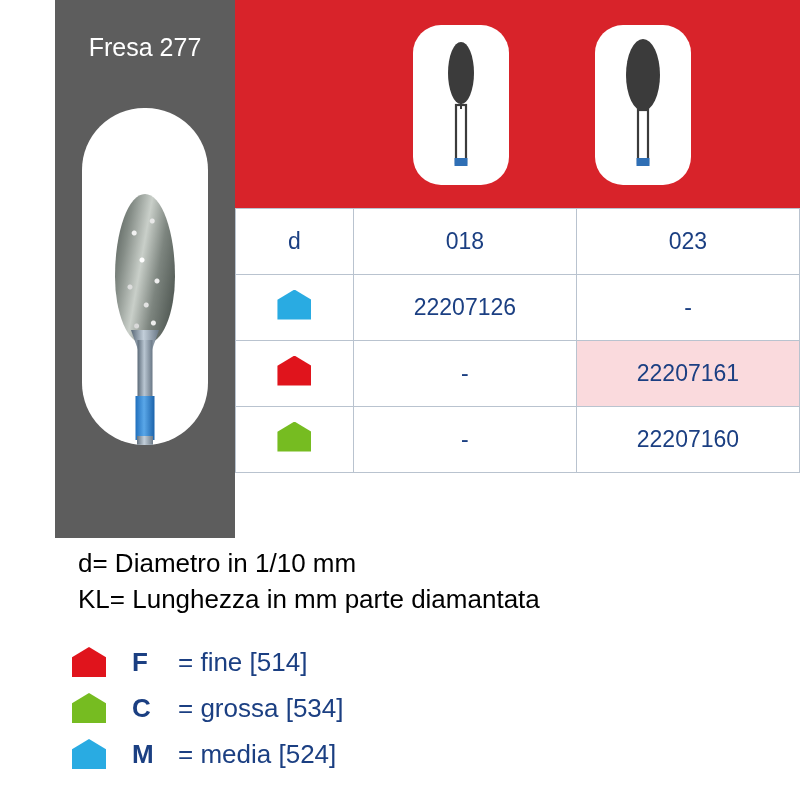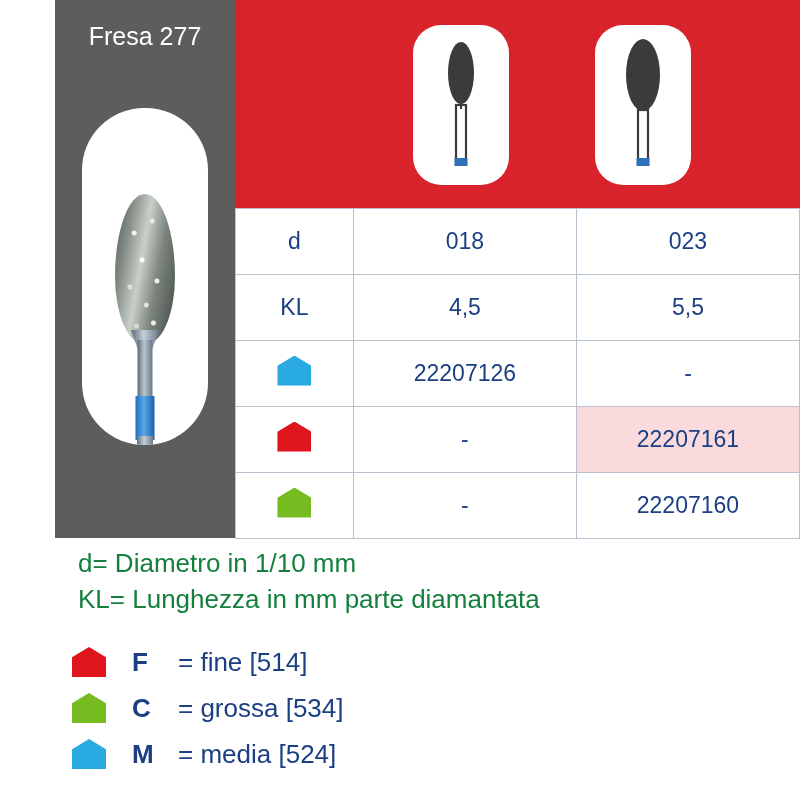--- a/index.html
+++ b/index.html
@@ -15,21 +15,21 @@
   .top {
     position: absolute; left: 0; top: 0;
     width: 800px; height: 538px;
   }
   .gray-panel {
     position: absolute; left: 55px; top: 0;
     width: 180px; height: 538px;
     background: #5d5d5d;
   }
   .panel-title {
-    position: absolute; left: 55px; top: 22px;
+    position: absolute; left: 55px; top: 33px;
     width: 180px;
     text-align: center;
     color: #ffffff;
     font-size: 25px;
   }
   .photo-card {
     position: absolute; left: 82px; top: 108px;
     width: 126px; height: 337px;
     background: #ffffff;
     border-radius: 62px;
@@ -123,21 +123,21 @@
   .arrow.red  { background: #e0141c; }
   .arrow.green{ background: #76bc21; }
 
   
   .legend {
     position: absolute; left: 0; top: 545px;
     width: 800px;
   }
   .note {
     font-size: 26px;
-    color: #15803d;
+    color: #000000;
     padding-left: 78px;
     line-height: 36px;
   }
   .key-list { margin-top: 22px; padding-left: 72px; }
   .key-row {
     display: flex;
     align-items: center;
     height: 46px;
     font-size: 26px;
     color: #1b3f82;
@@ -187,25 +187,20 @@
       </svg>
     </div>
   </div>
 
   <table class="spec">
     <tbody>
       <tr>
         <td class="col-label">d</td>
         <td class="col-val">018</td>
         <td class="col-val">023</td>
-      </tr>
-      <tr>
-        <td class="col-label">KL</td>
-        <td class="col-val">4,5</td>
-        <td class="col-val">5,5</td>
       </tr>
       <tr>
         <td class="col-label">
           <span class="arrow blue"></span>
         </td>
         <td class="col-val code">22207126</td>
         <td class="col-val dash">-</td>
       </tr>
       <tr>
         <td class="col-label">

